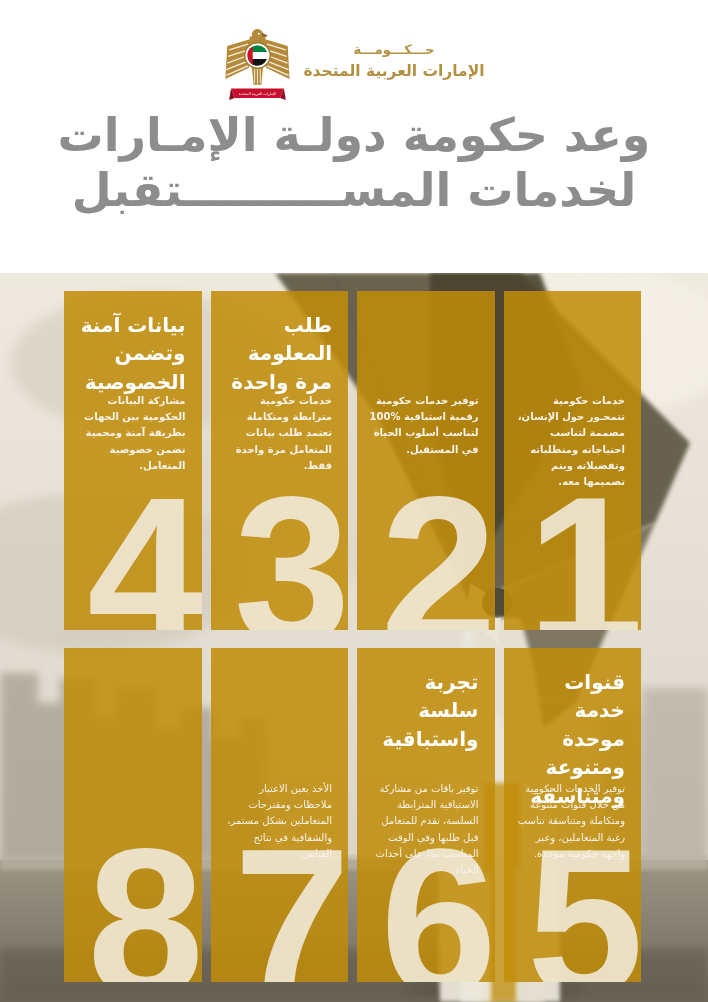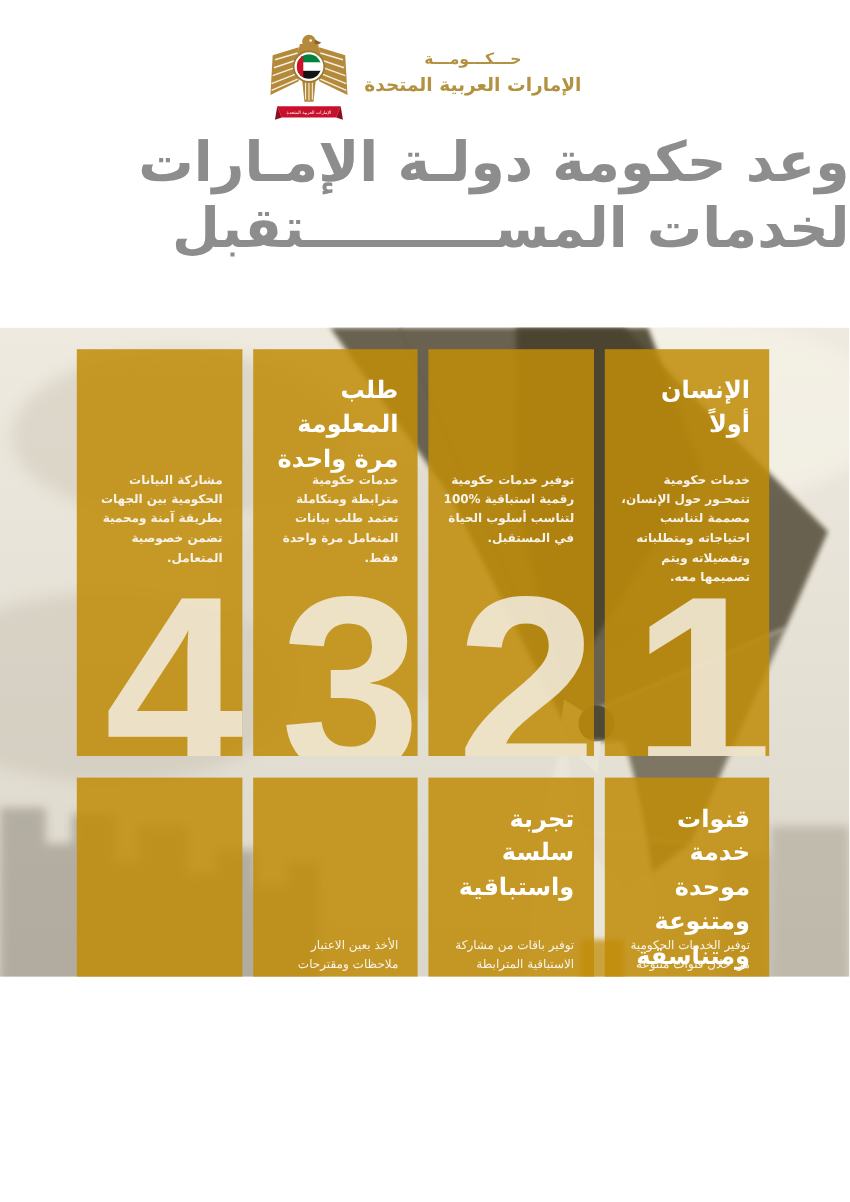--- a/index.html
+++ b/index.html
@@ -1,38 +1,38 @@
 <!DOCTYPE html>
 <html><head>
 <meta charset="utf-8">
 <style>
   html,body{margin:0;padding:0;background:#ffffff;}
   .poster{
     position:relative;
-    width:708px;height:814px;
+    width:708px;height:1002px;
     overflow:hidden;
     background:#ffffff;
     font-family:"DejaVu Sans","Liberation Sans",sans-serif;
   }
   
   .gov-header{
     position:absolute;top:24px;left:50%;transform:translateX(-50%);
     display:flex;flex-direction:row;align-items:center;direction:ltr;z-index:5;
   }
   .gov-emblem{display:block;}
   .gov-text{direction:rtl;text-align:center;margin-left:12px;margin-top:-6px;min-width:168px;}
   .gov-word{font-size:13px;font-weight:700;color:#b29240;letter-spacing:0;}
   .gov-name{font-size:15.5px;font-weight:700;color:#b29240;margin-top:5px;}
   
   .main-title{
     position:absolute;top:108px;left:0;right:0;z-index:5;
     direction:rtl;text-align:center;color:#8d8d8d;
     font-weight:700;font-size:46px;line-height:1.2;margin:0;
   }
-  .main-title span{display:block;text-align:right;}
+  .main-title span{display:block;}
   
   .photo{position:absolute;top:273px;left:0;width:708px;height:729px;z-index:0;}
   
   .grid{
     position:absolute;top:291px;left:64px;width:577px;height:691px;z-index:2;
     display:grid;direction:rtl;
     grid-template-columns:repeat(4,1fr);
     grid-template-rows:339px 334px;
     column-gap:9px;row-gap:18px;
   }
@@ -174,40 +174,41 @@
     <path d="M470,345 C440,420 435,560 440,729 L560,729 C560,560 545,420 520,345 Z" fill="#eae6da" opacity="0.95" filter="url(#b2)"></path>
     <rect x="484" y="510" width="36" height="219" fill="#c49318" opacity="0.8" filter="url(#b2)"></rect>
     <rect x="461" y="600" width="30" height="129" fill="#ece8dc" opacity="0.95" filter="url(#b2)"></rect>
     <rect x="516" y="596" width="28" height="133" fill="#e4e0d2" opacity="0.95" filter="url(#b2)"></rect>
   </svg>
 
   <section class="grid">
 
     <article class="card">
       <div class="card-number">1</div>
-      <h2>الإنسان
-أولاً</h2>
       <p class="card-body">خدمات حكومية تتمحـور حول الإنسان، مصممة لتناسب احتياجاته ومتطلباته وتفضيلاته ويتم تصميمها معه.</p>
     </article>
 
     <article class="card">
       <div class="card-number">2</div>
       <p class="card-body">توفير خدمات حكومية رقمية استباقية %100 لتناسب أسلوب الحياة في المستقبل.</p>
     </article>
 
     <article class="card">
       <div class="card-number">3</div>
       <h2>طلب
 المعلومة
 مرة واحدة</h2>
       <p class="card-body">خدمات حكومية مترابطة ومتكاملة تعتمد طلب بيانات المتعامل مرة واحدة فقط.</p>
     </article>
 
     <article class="card">
       <div class="card-number">4</div>
+      <h2>بيانات آمنة
+وتضمن
+الخصوصية</h2>
       <p class="card-body">مشاركة البيانات الحكومية بين الجهات بطريقة آمنة ومحمية تضمن خصوصية المتعامل.</p>
     </article>
 
     <article class="card">
       <div class="card-number">5</div>
       <h2>قنوات خدمة
 موحدة
 ومتنوعة
 ومتناسقة</h2>
       <p class="card-body">توفير الخدمات الحكومية من خلال قنوات متنوعة ومتكاملة ومتناسقة تناسب رغبة المتعاملين، وعبر واجهة حكومية موحدة.</p>

